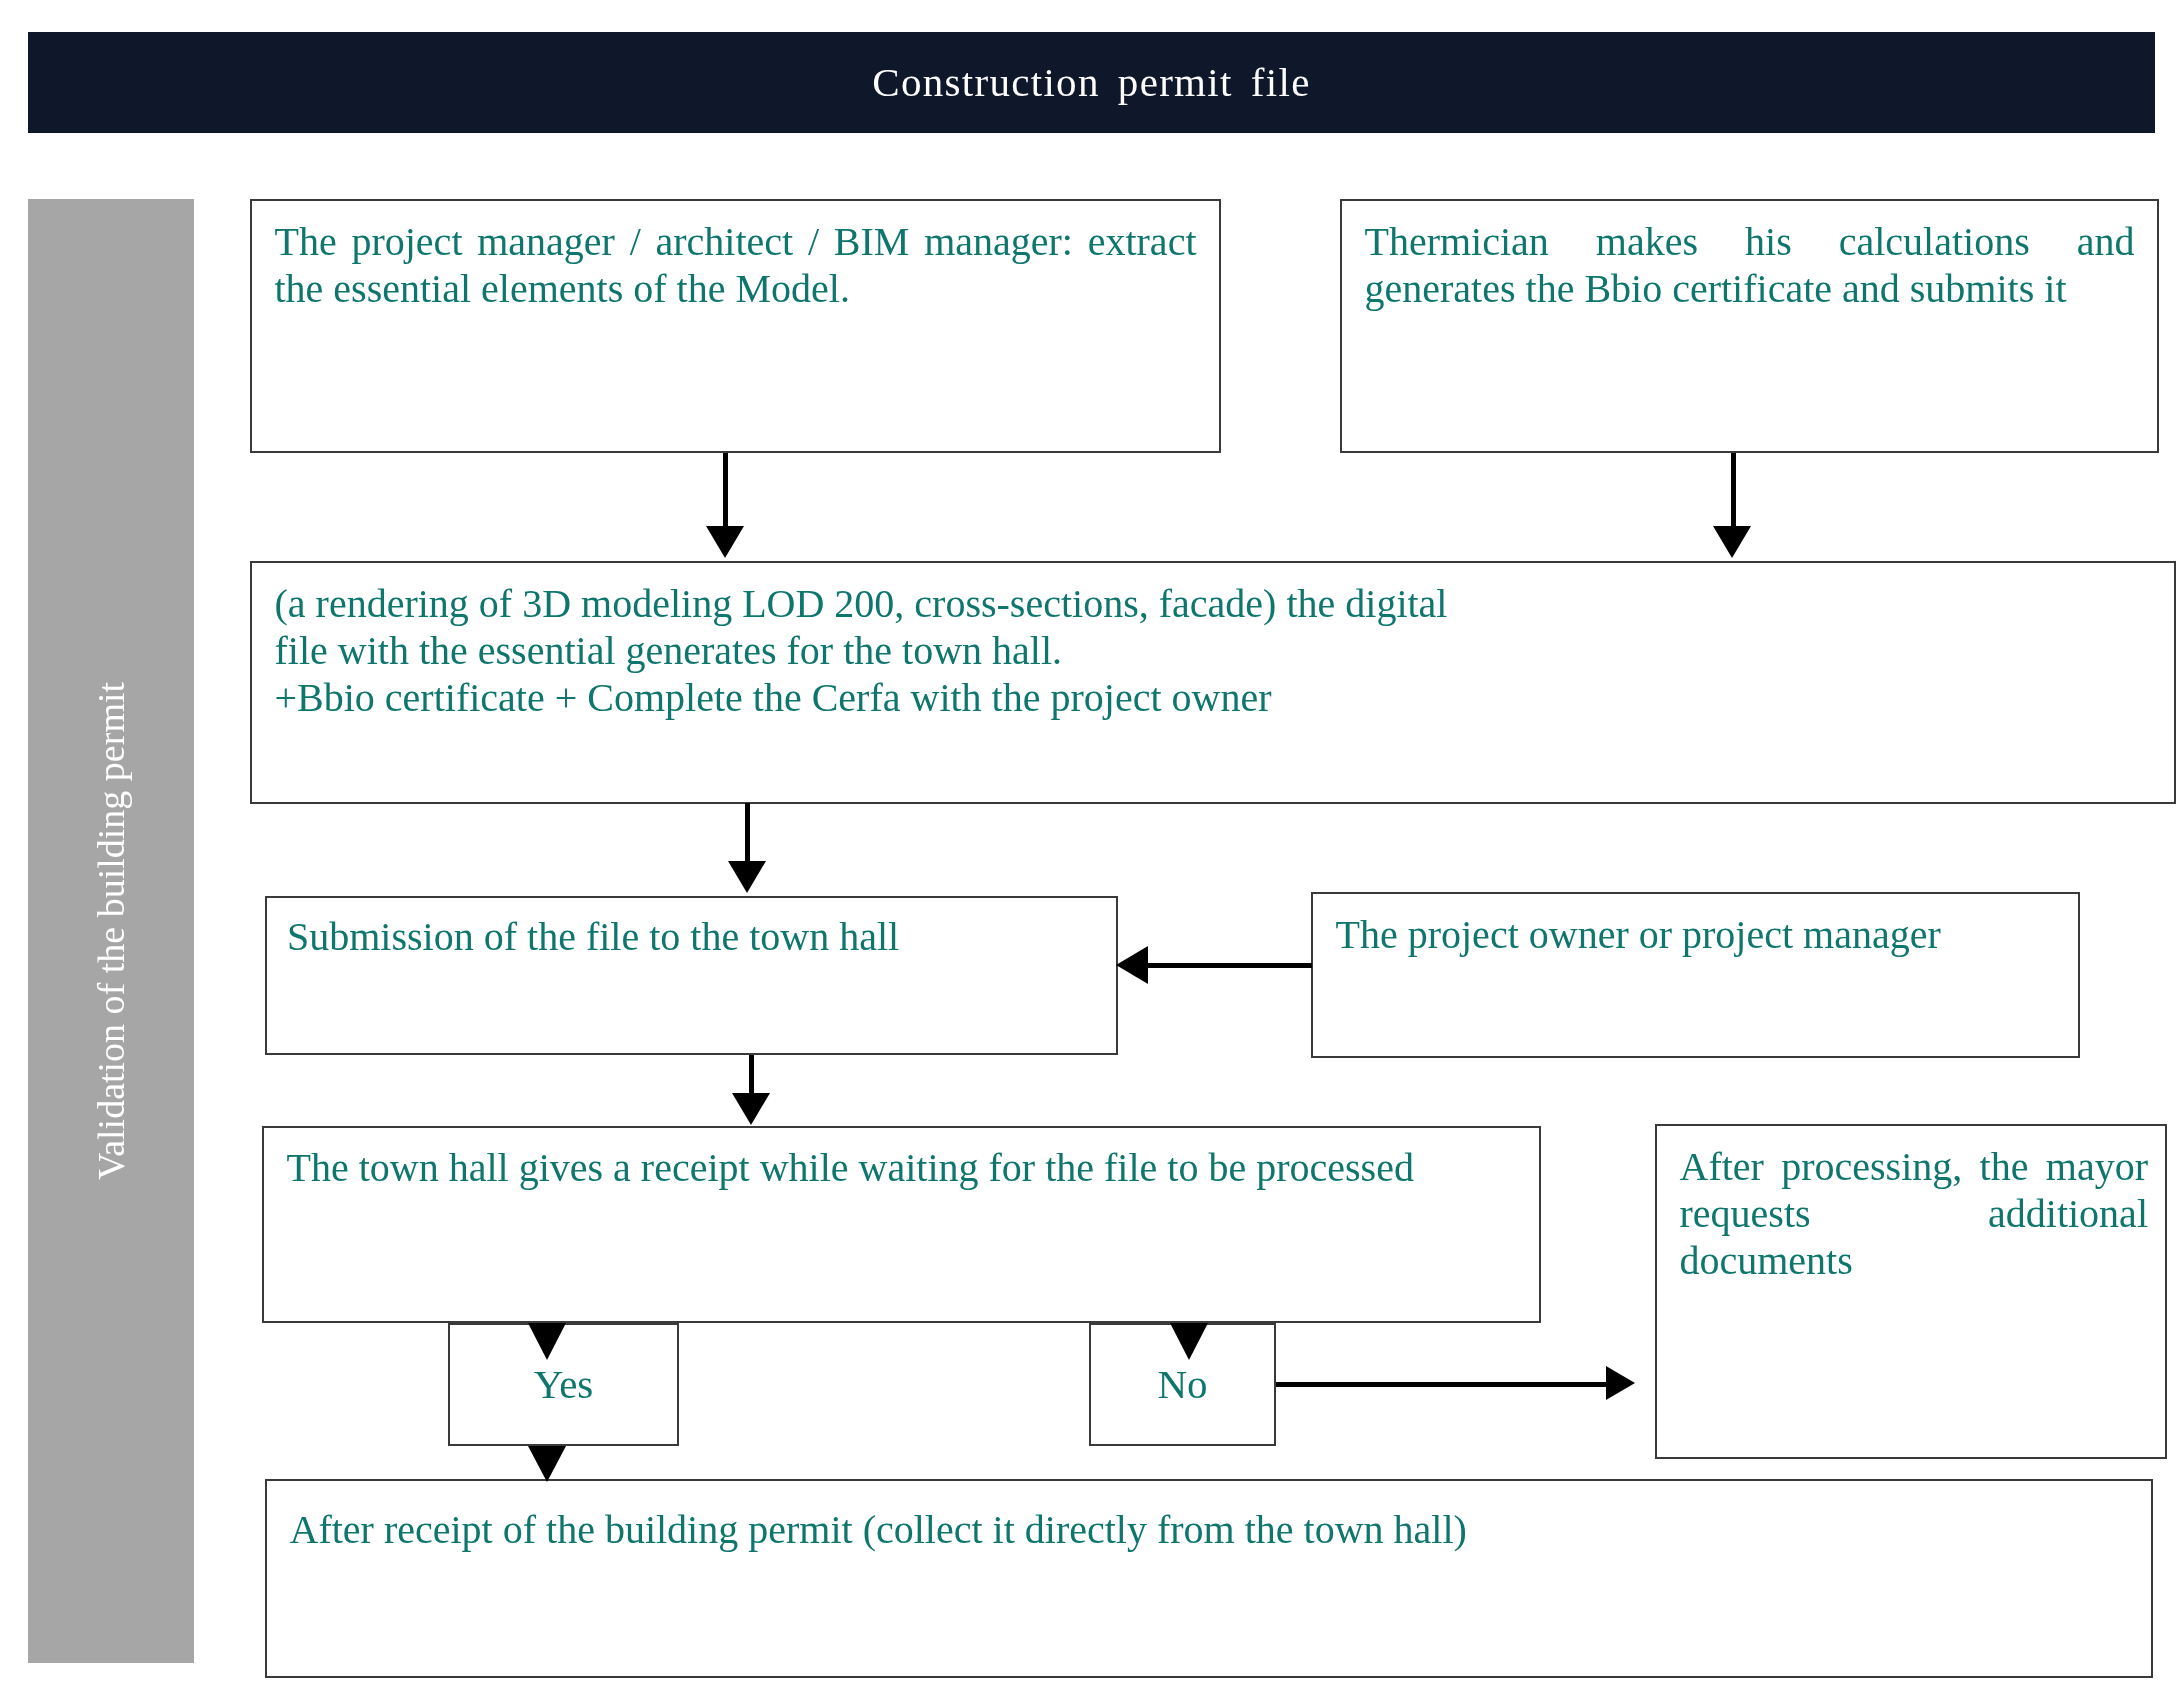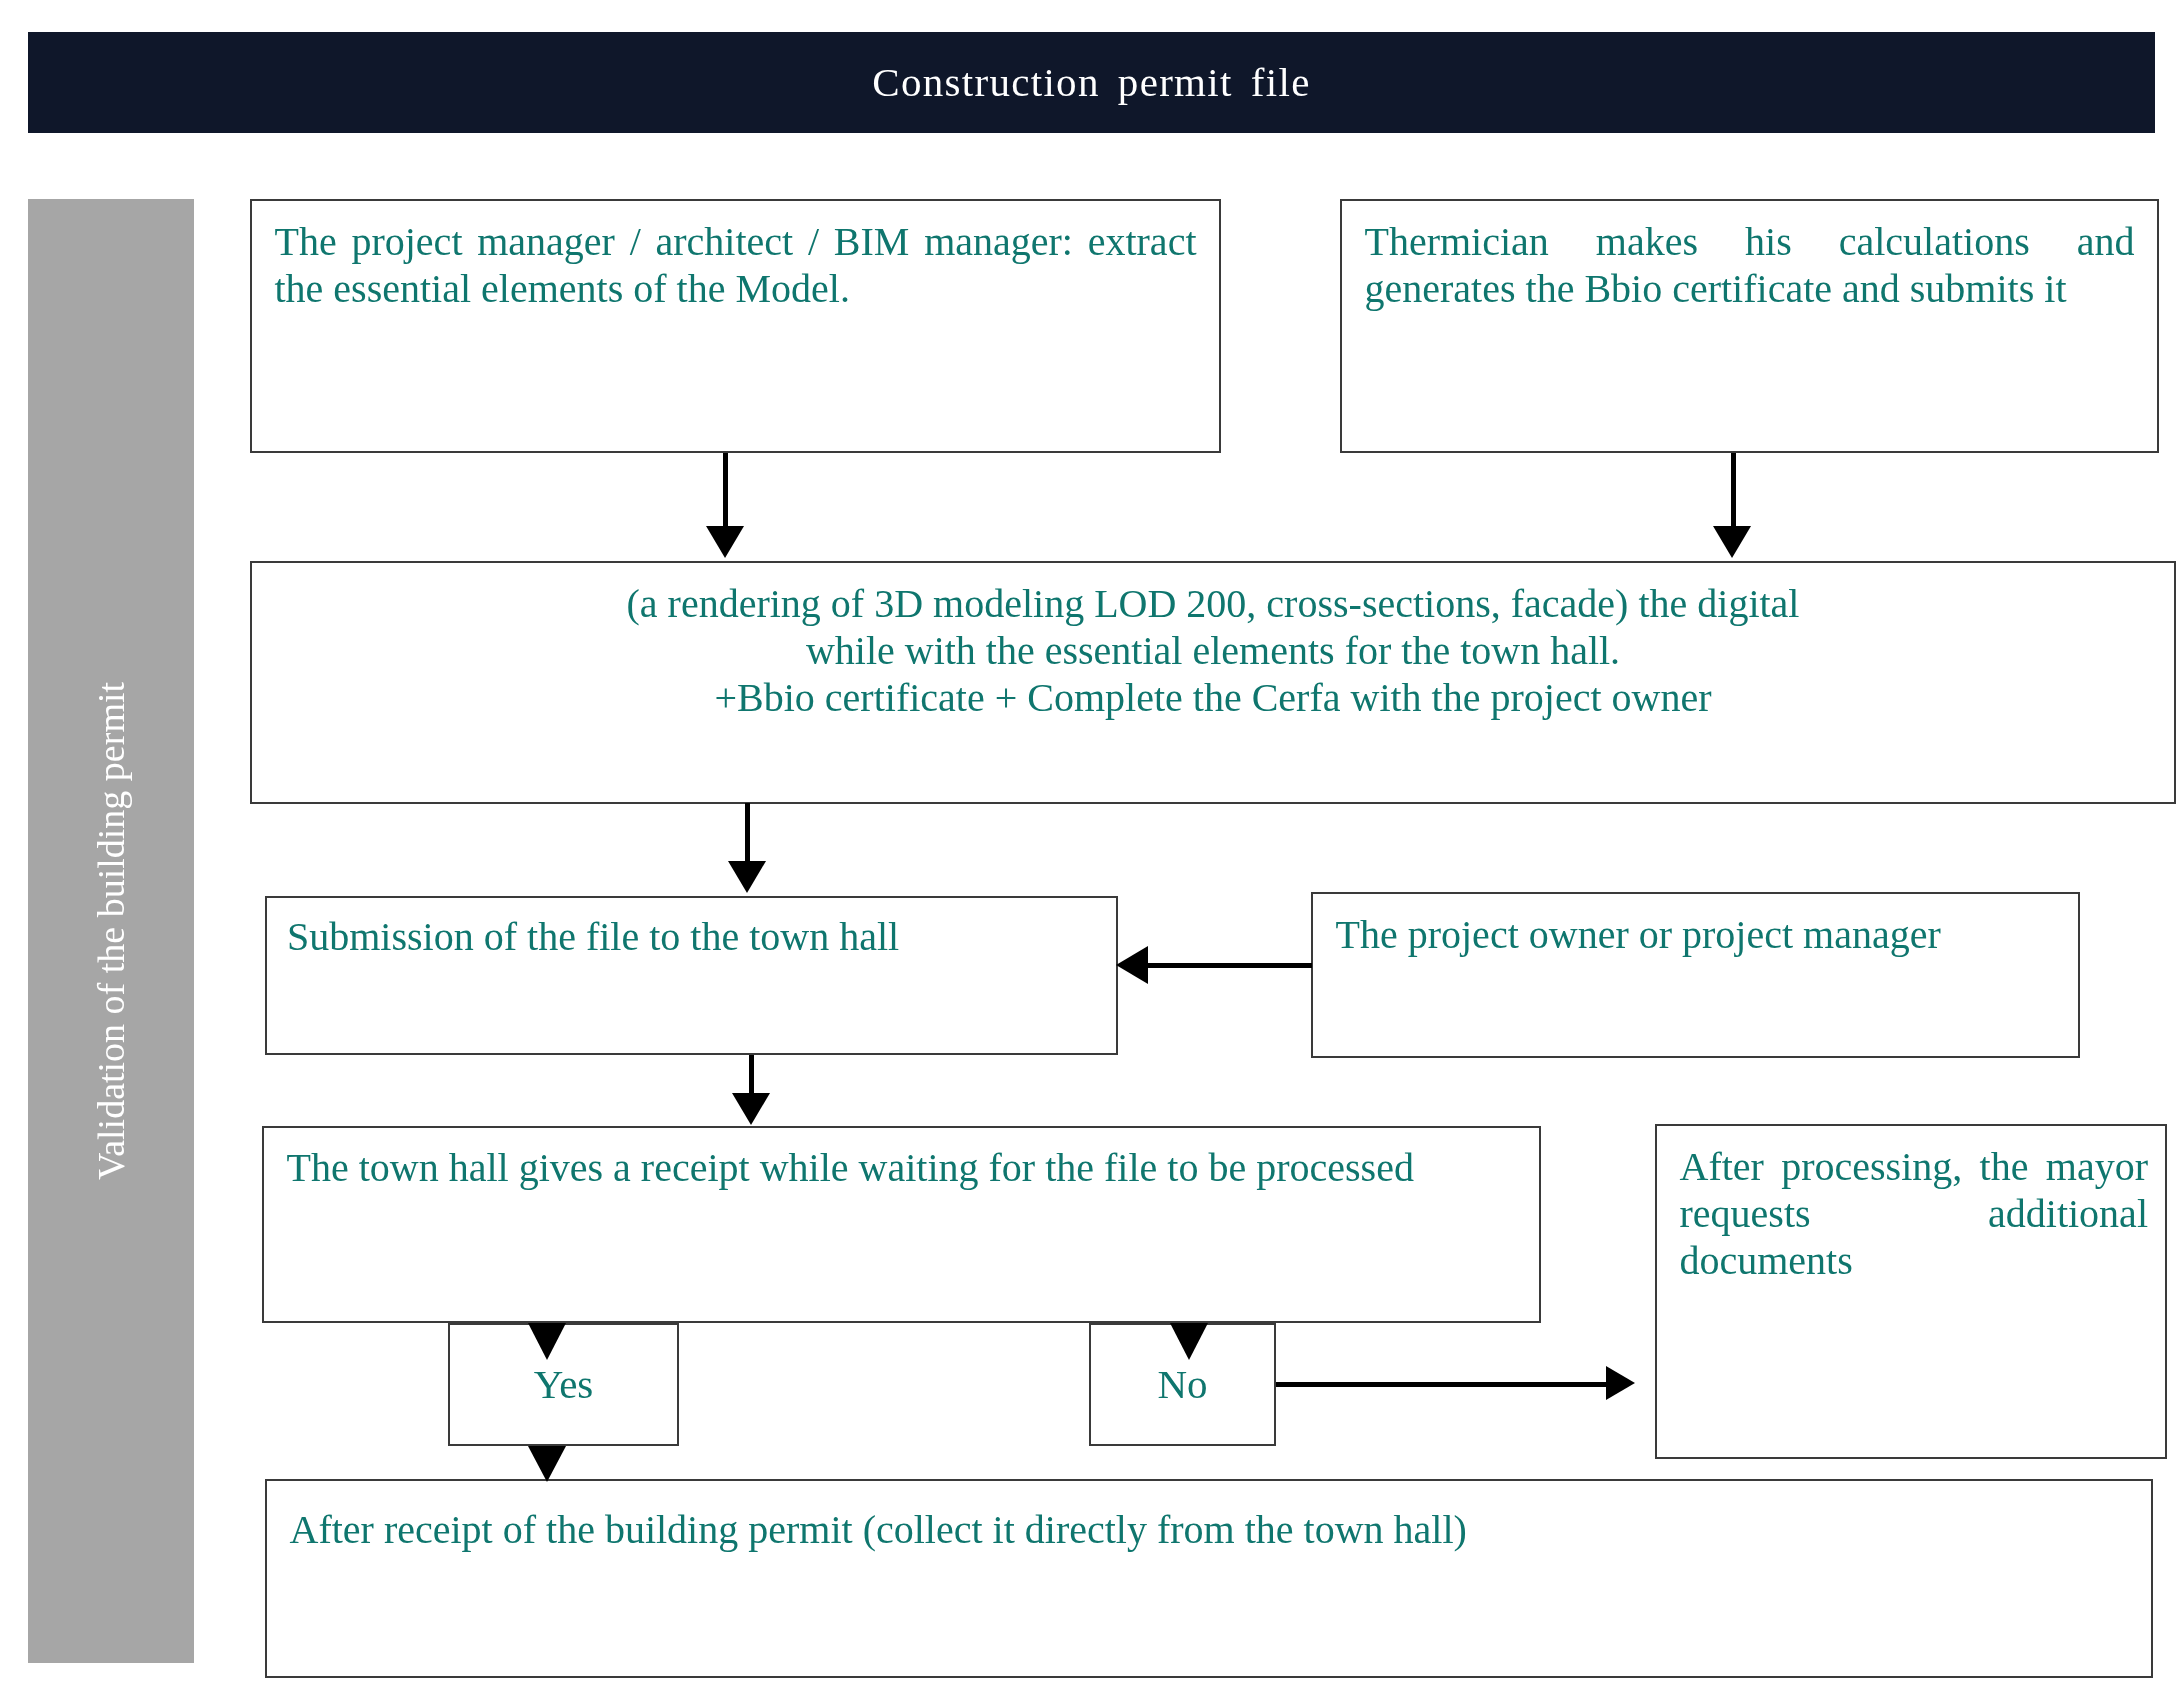--- a/index.html
+++ b/index.html
@@ -82,21 +82,21 @@
   #box-thermician     { left: 1340px; top: 199px;  width: 819px; height: 254px; }
   #box-digital-file   { left: 250px;  top: 561px;  width: 1926px; height: 243px; }
   #box-submission     { left: 265px;  top: 896px; width: 853px; height: 159px; }
   #box-owner-manager  { left: 1311px; top: 892px; width: 769px; height: 166px; }
   #box-receipt        { left: 262px;  top: 1126px; width: 1279px; height: 197px; }
   #box-after-proc     { left: 1635px; top: 1124px; width: 512px;  height: 335px; margin-left: 20px; }
   #box-yes            { left: 448px;  top: 1323px; width: 231px;  height: 123px; }
   #box-no             { left: 1089px; top: 1323px; width: 187px;  height: 123px; }
   #box-final          { left: 265px;  top: 1479px; width: 1888px; height: 199px; }
 
-  #box-digital-file .box-text { text-align: center; }
+  #box-digital-file .box-text { text-align: left; }
   #box-final .pad { padding-top: 25px; }
   #box-after-proc .pad { padding: 17px 17px 6.6px 22.5px; }
   #box-yes .pad, #box-no .pad {
     padding: 0; height: 100%;
     display: flex; align-items: center; justify-content: center;
   }
   #box-yes .box-text, #box-no .box-text { font-size: 41px; }
   #box-submission .pad { padding: 14.6px 20px 0 20px; }
   #box-receipt .pad { padding: 16px 22.5px 0 22.5px; }
 
@@ -154,21 +154,21 @@
 
   <div class="box justify" id="box-thermician">
     <div class="pad">
       <span class="box-text">Thermician makes his calculations and generates the Bbio certificate and submits it</span>
     </div>
   </div>
 
   <div class="box" id="box-digital-file">
     <div class="pad">
       <span class="box-text">(a rendering of 3D modeling LOD 200, cross-sections, facade) the digital</span>
-      <span class="box-text">while with the essential elements for the town hall.</span>
+      <span class="box-text">file with the essential generates for the town hall.</span>
       <span class="box-text">+Bbio certificate + Complete the Cerfa with the project owner</span>
     </div>
   </div>
 
   <div class="box justify" id="box-submission">
     <div class="pad">
       <span class="box-text">Submission of the file to the town hall</span>
     </div>
   </div>
 

